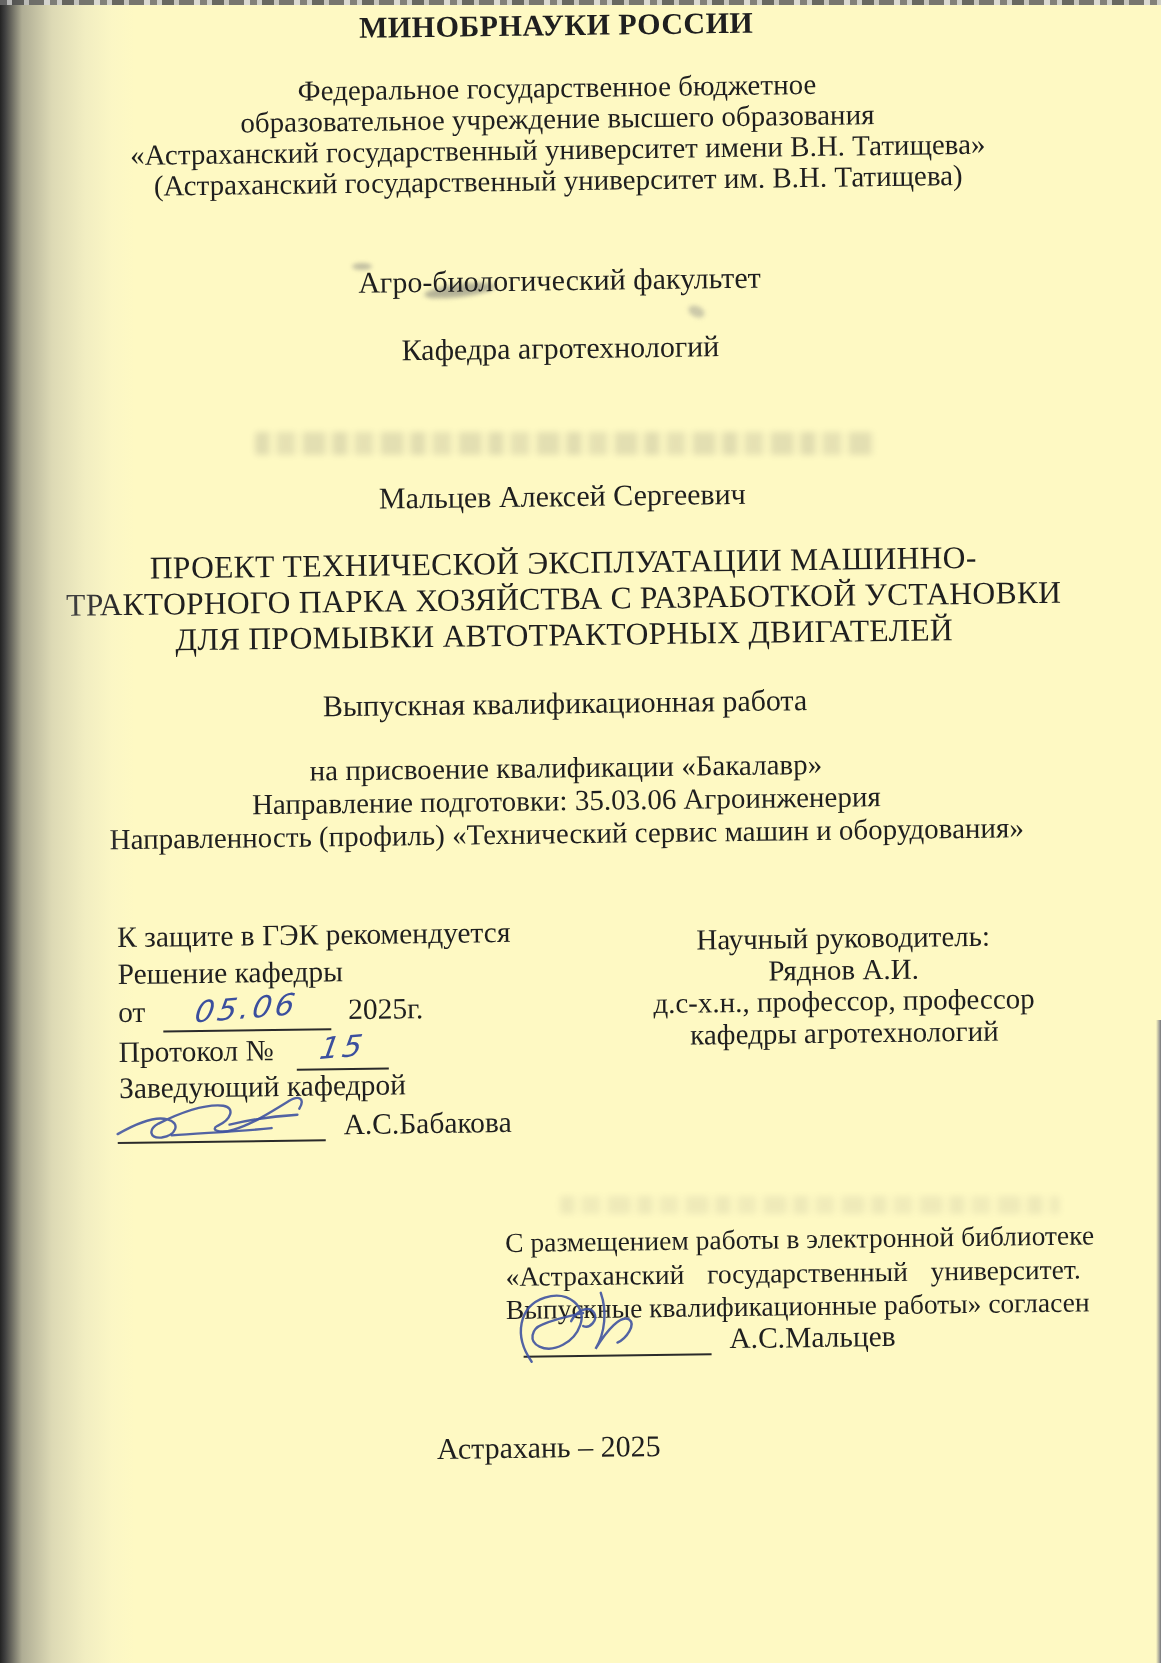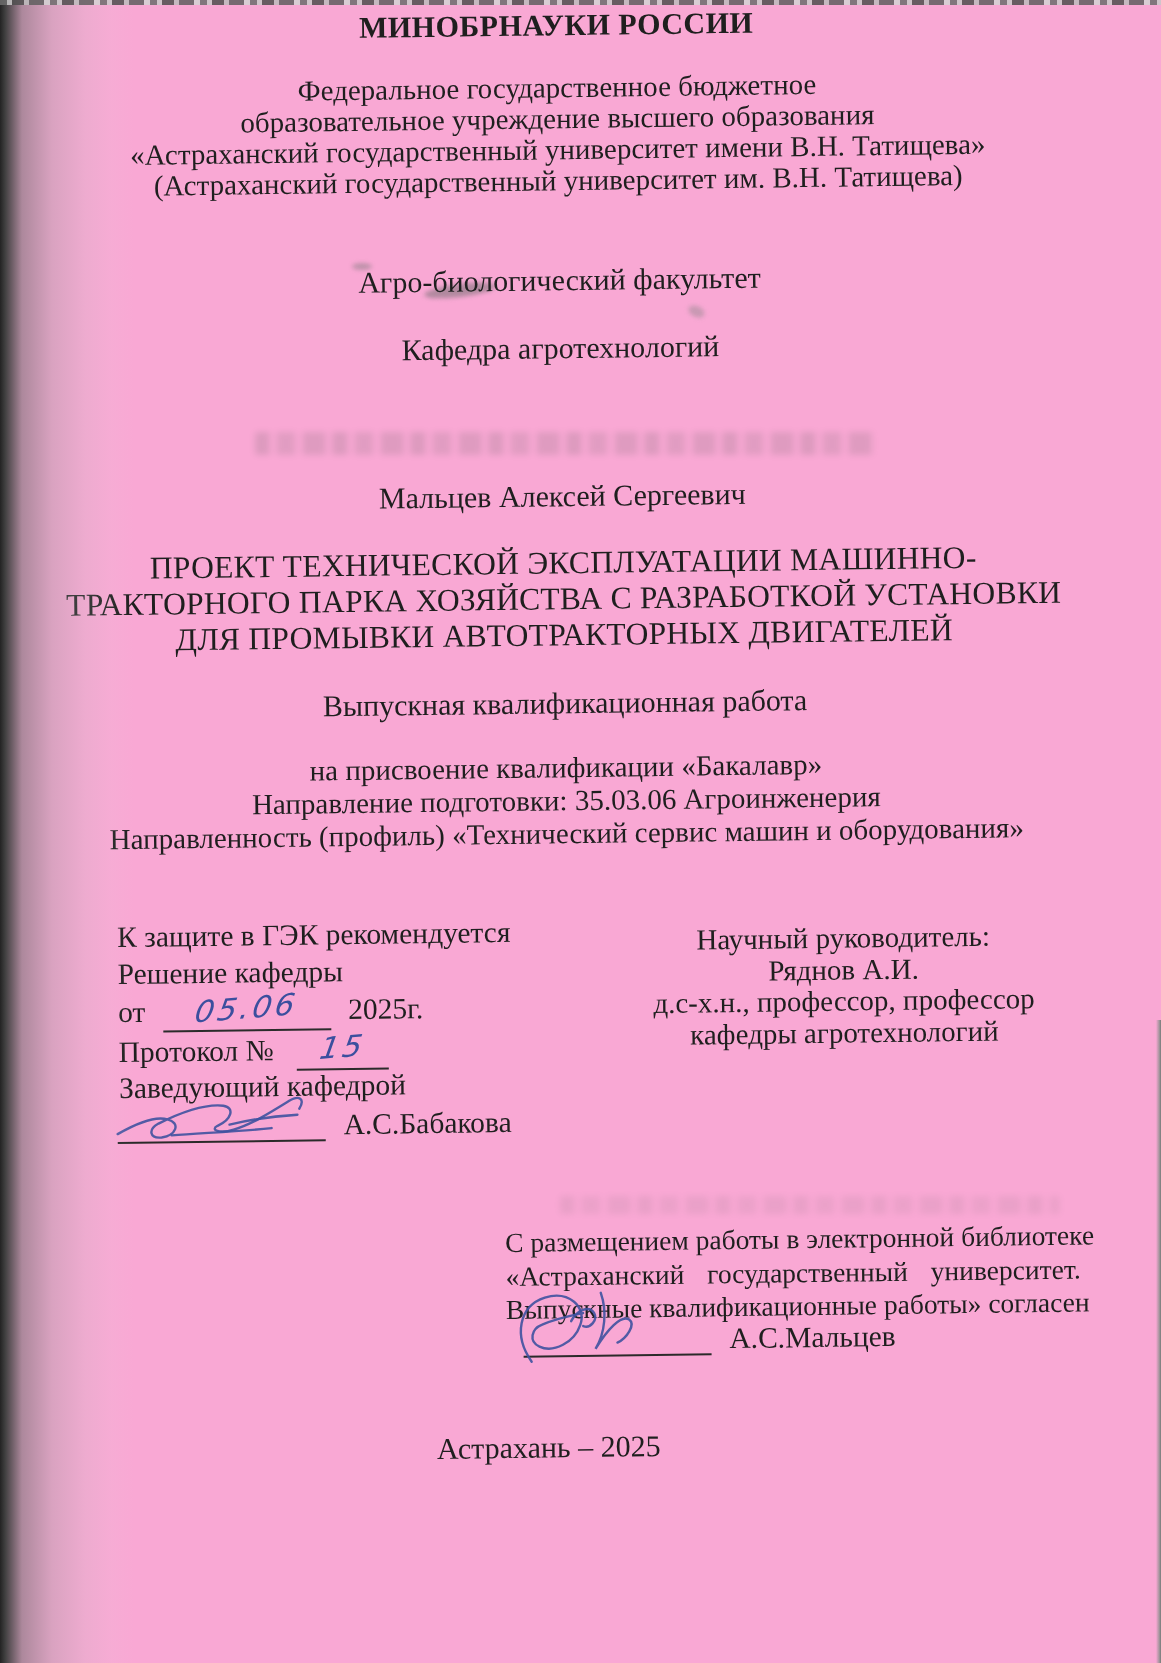--- a/index.html
+++ b/index.html
@@ -4,21 +4,21 @@
 <style>
   html,body{margin:0;padding:0;}
   body{
     width:1161px;height:1663px;overflow:hidden;
     background:#e9e9e7;
     font-family:"Liberation Serif","DejaVu Serif",serif;
     color:#1f1f1f;
     position:relative;
   }
   .sheet{
-    position:absolute;inset:0;background:#f9a8d4;overflow:hidden;padding-left:12px;
+    position:absolute;inset:0;background:#fef9c3;overflow:hidden;padding-left:12px;
   }
   
   .edge-top{
     position:absolute;top:0;left:0;right:0;height:5px;z-index:5;
     background:repeating-linear-gradient(90deg,
       #6d6d6d 0 7px,#c9c9c9 7px 12px,#4f4f4f 12px 24px,#bdbdbd 24px 29px,
       #606060 29px 44px,#d4d4d4 44px 50px);
     filter:blur(.6px);opacity:.85;
   }
   .edge-left{

